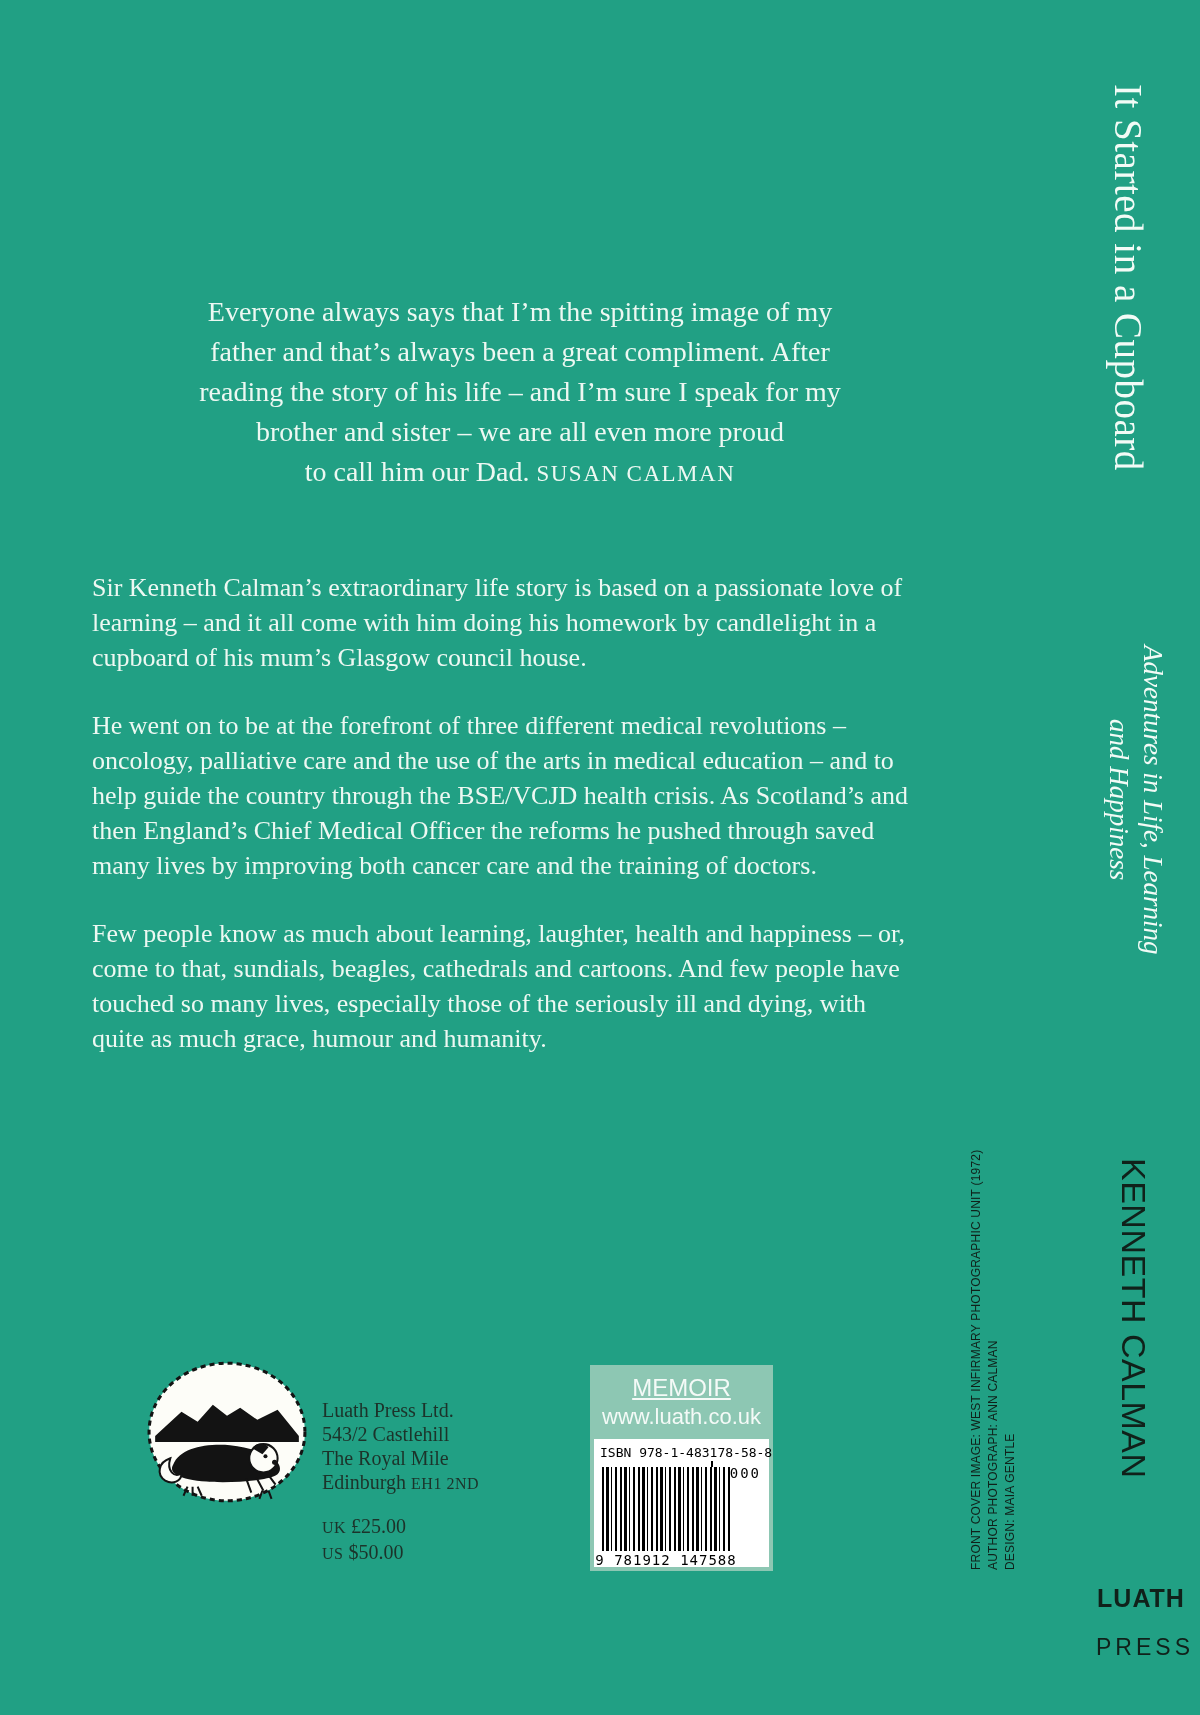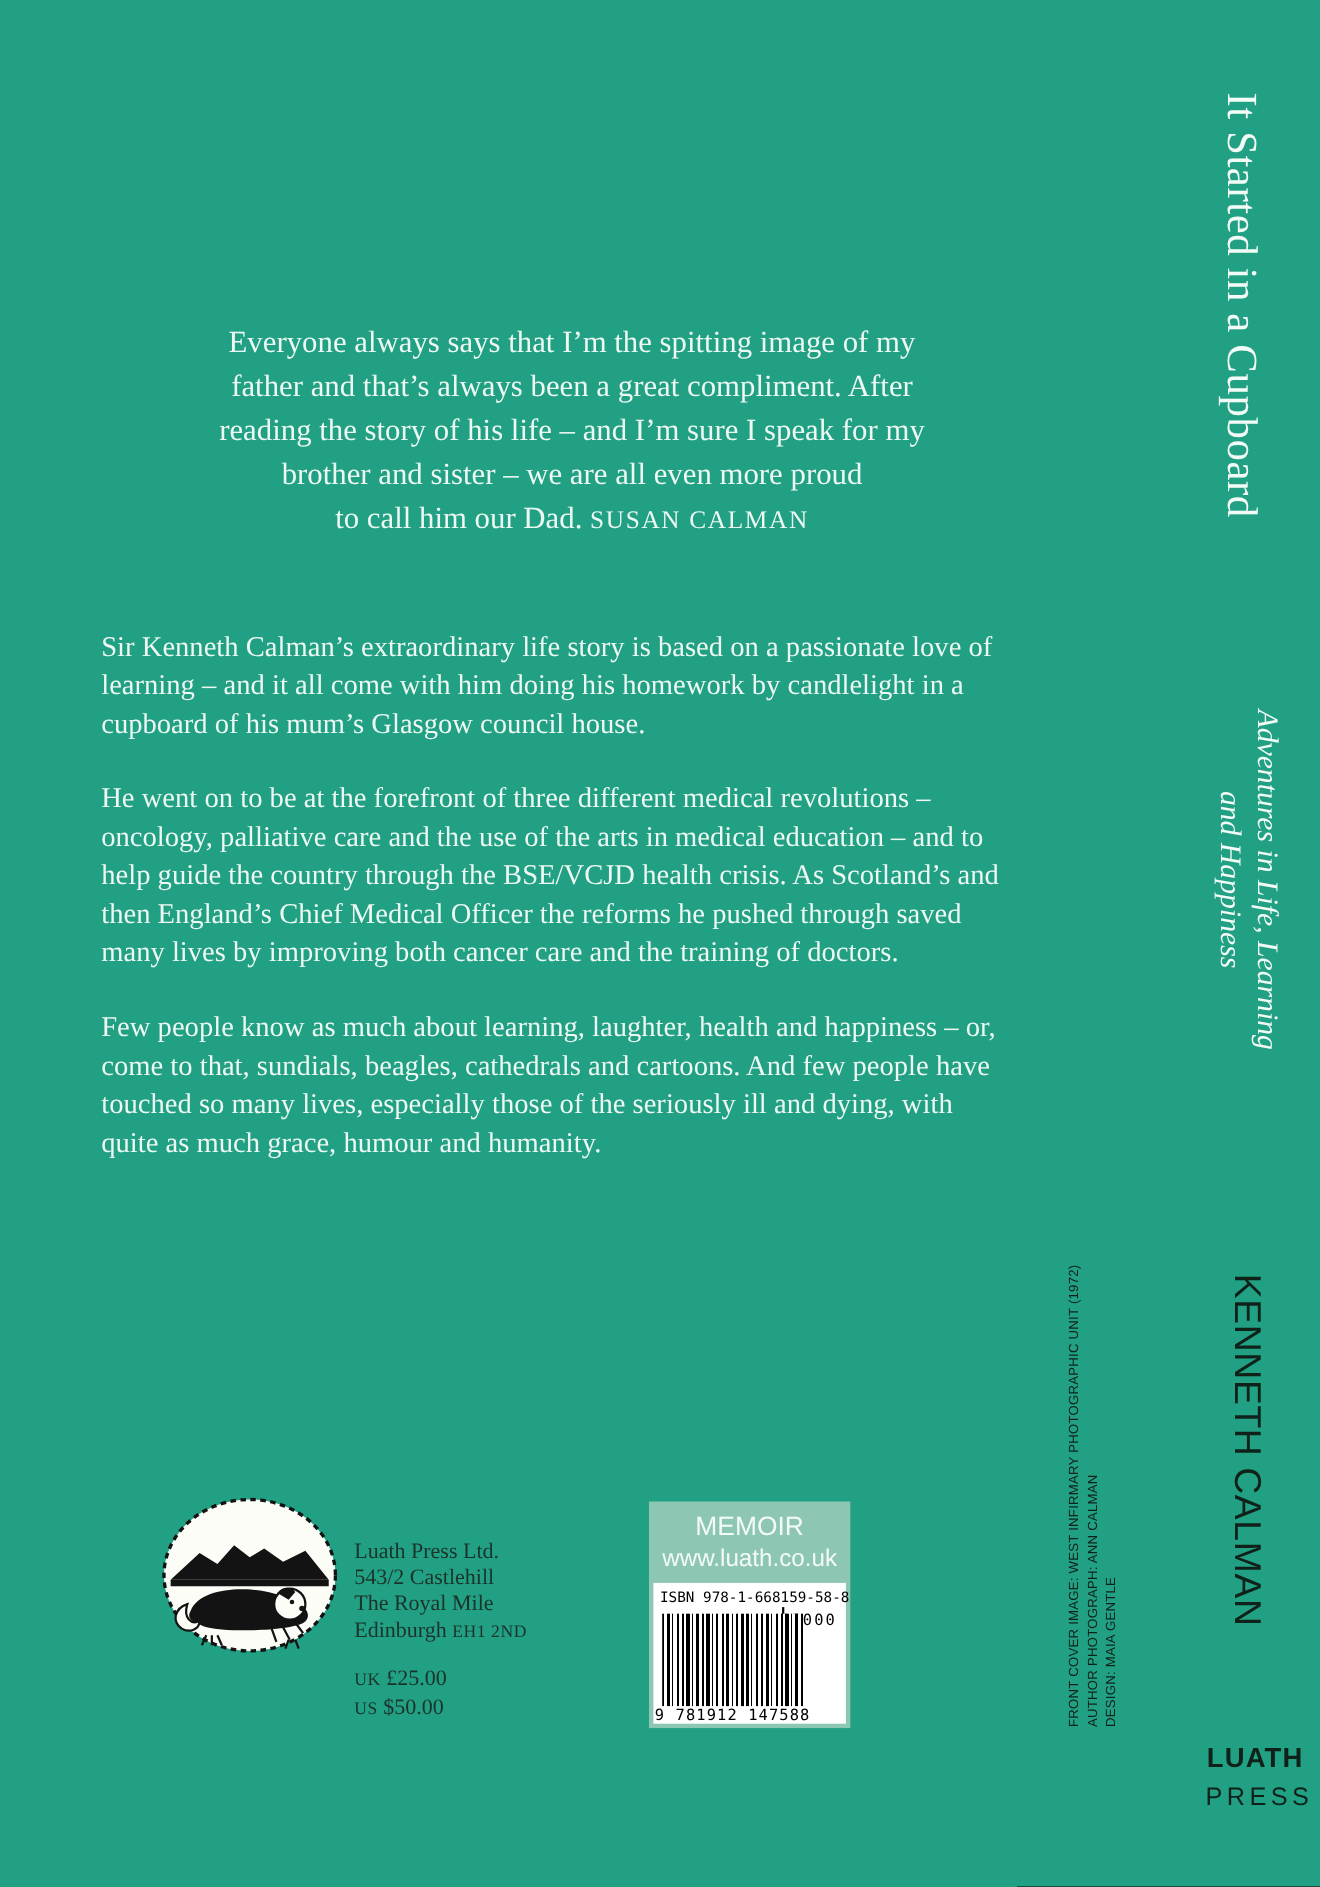--- a/index.html
+++ b/index.html
@@ -55,21 +55,21 @@
   }
   
   .barcode-box{
     position:absolute;left:590px;top:1365px;width:183px;height:206px;
     background:#8DC7B3;
   }
   .barcode-header{
     height:70px;text-align:center;color:#F4FAF7;
     font-family:"Liberation Sans",sans-serif;
   }
-  .memoir{font-size:24px;padding-top:9px;}
+  .memoir{font-size:24px;padding-top:9px;text-decoration:underline;}
   .website{font-size:22px;margin-top:2px;}
   .barcode-white{
     position:absolute;left:4px;top:74px;right:4px;bottom:4px;background:#FFFFFF;
     font-family:"DejaVu Sans Mono",monospace;color:#000;
   }
   .isbn-row{position:absolute;left:6px;top:6px;font-size:13px;white-space:nowrap;}
   .addon{position:absolute;right:8px;top:26px;font-size:14px;letter-spacing:2px;}
   .addon-mark{position:absolute;right:56px;top:22px;width:2px;height:12px;background:#000;}
   .bars{
     position:absolute;left:8px;top:28px;width:128px;height:84px;
@@ -80,21 +80,21 @@
   .digits{
     position:absolute;left:0px;top:113px;width:144px;text-align:center;
     font-size:14px;letter-spacing:1px;white-space:nowrap;
   }
   
   .brand{
     position:absolute;left:1096px;top:1584px;width:90px;text-align:center;
     font-family:Liberation Sans, sans-serif;color:#10211A;
   }
   .brand-name{font-size:25px;font-weight:bold;letter-spacing:1px;}
-  .brand-type{font-size:23px;letter-spacing:4px;margin-top:7px;}
+  .brand-type{font-size:23px;letter-spacing:4px;margin-top:21px;}
 </style>
 </head>
 <body>
 
 <div class="cover">
 
   <div class="quote">
     <div>Everyone always says that I’m the spitting image of my</div>
     <div>father and that’s always been a great compliment. After</div>
     <div>reading the story of his life – and I’m sure I speak for my</div>
@@ -148,21 +148,21 @@
     <div><span class="sc">UK</span><span> £25.00</span></div>
     <div><span class="sc">US</span><span> $50.00</span></div>
   </div>
 
   <div class="barcode-box">
     <div class="barcode-header">
       <div class="memoir">MEMOIR</div>
       <div class="website">www.luath.co.uk</div>
     </div>
     <div class="barcode-white">
-      <div class="isbn-row">ISBN 978-1-668159-58-8</div>
+      <div class="isbn-row">ISBN 978-1-483178-58-8</div>
       <div class="addon-mark"></div>
       <div class="addon">55000</div>
       <div class="bars"></div>
       <div class="digits">9 781912 147588</div>
     </div>
   </div>
 
   <div class="brand">
     <div class="brand-name">LUATH</div>
     <div class="brand-type">PRESS</div>

